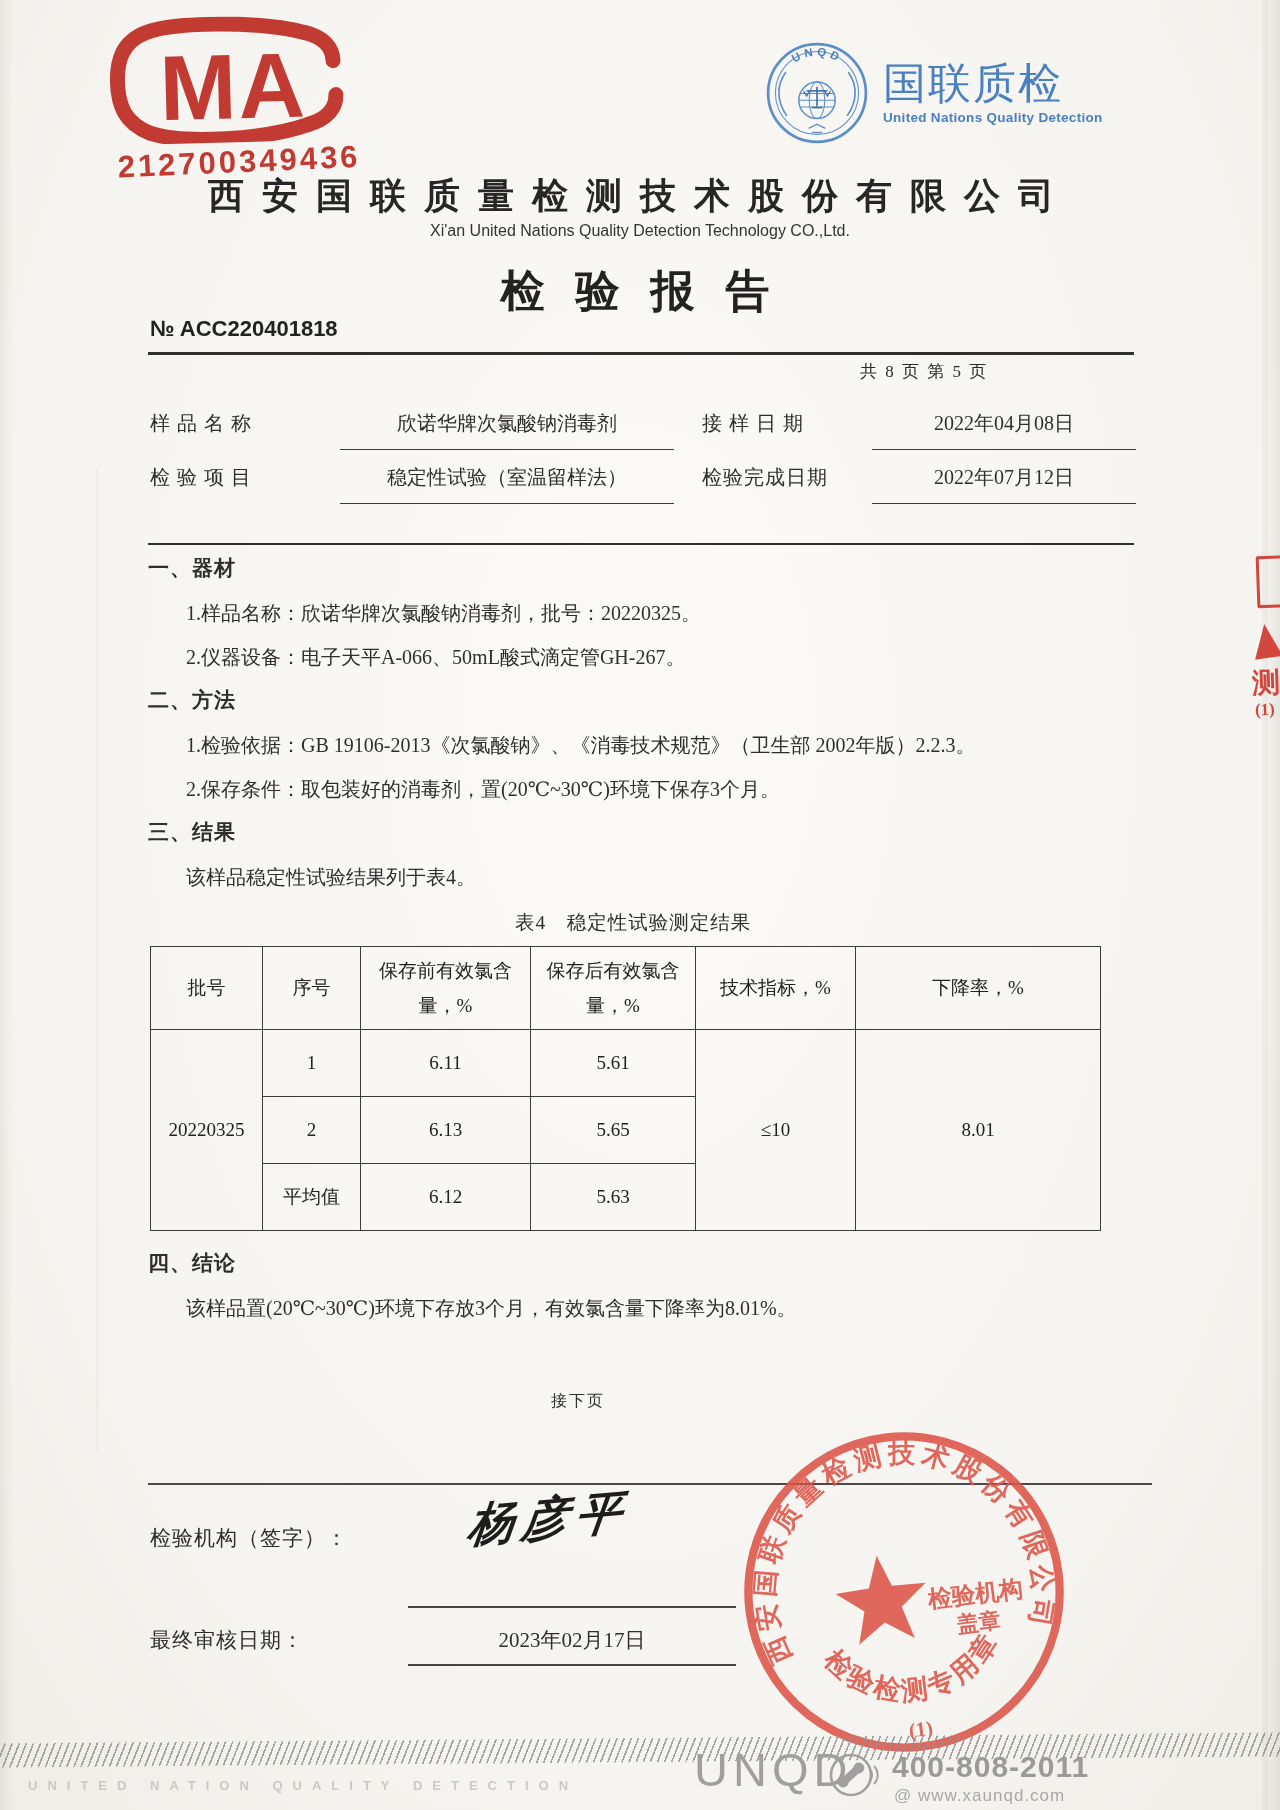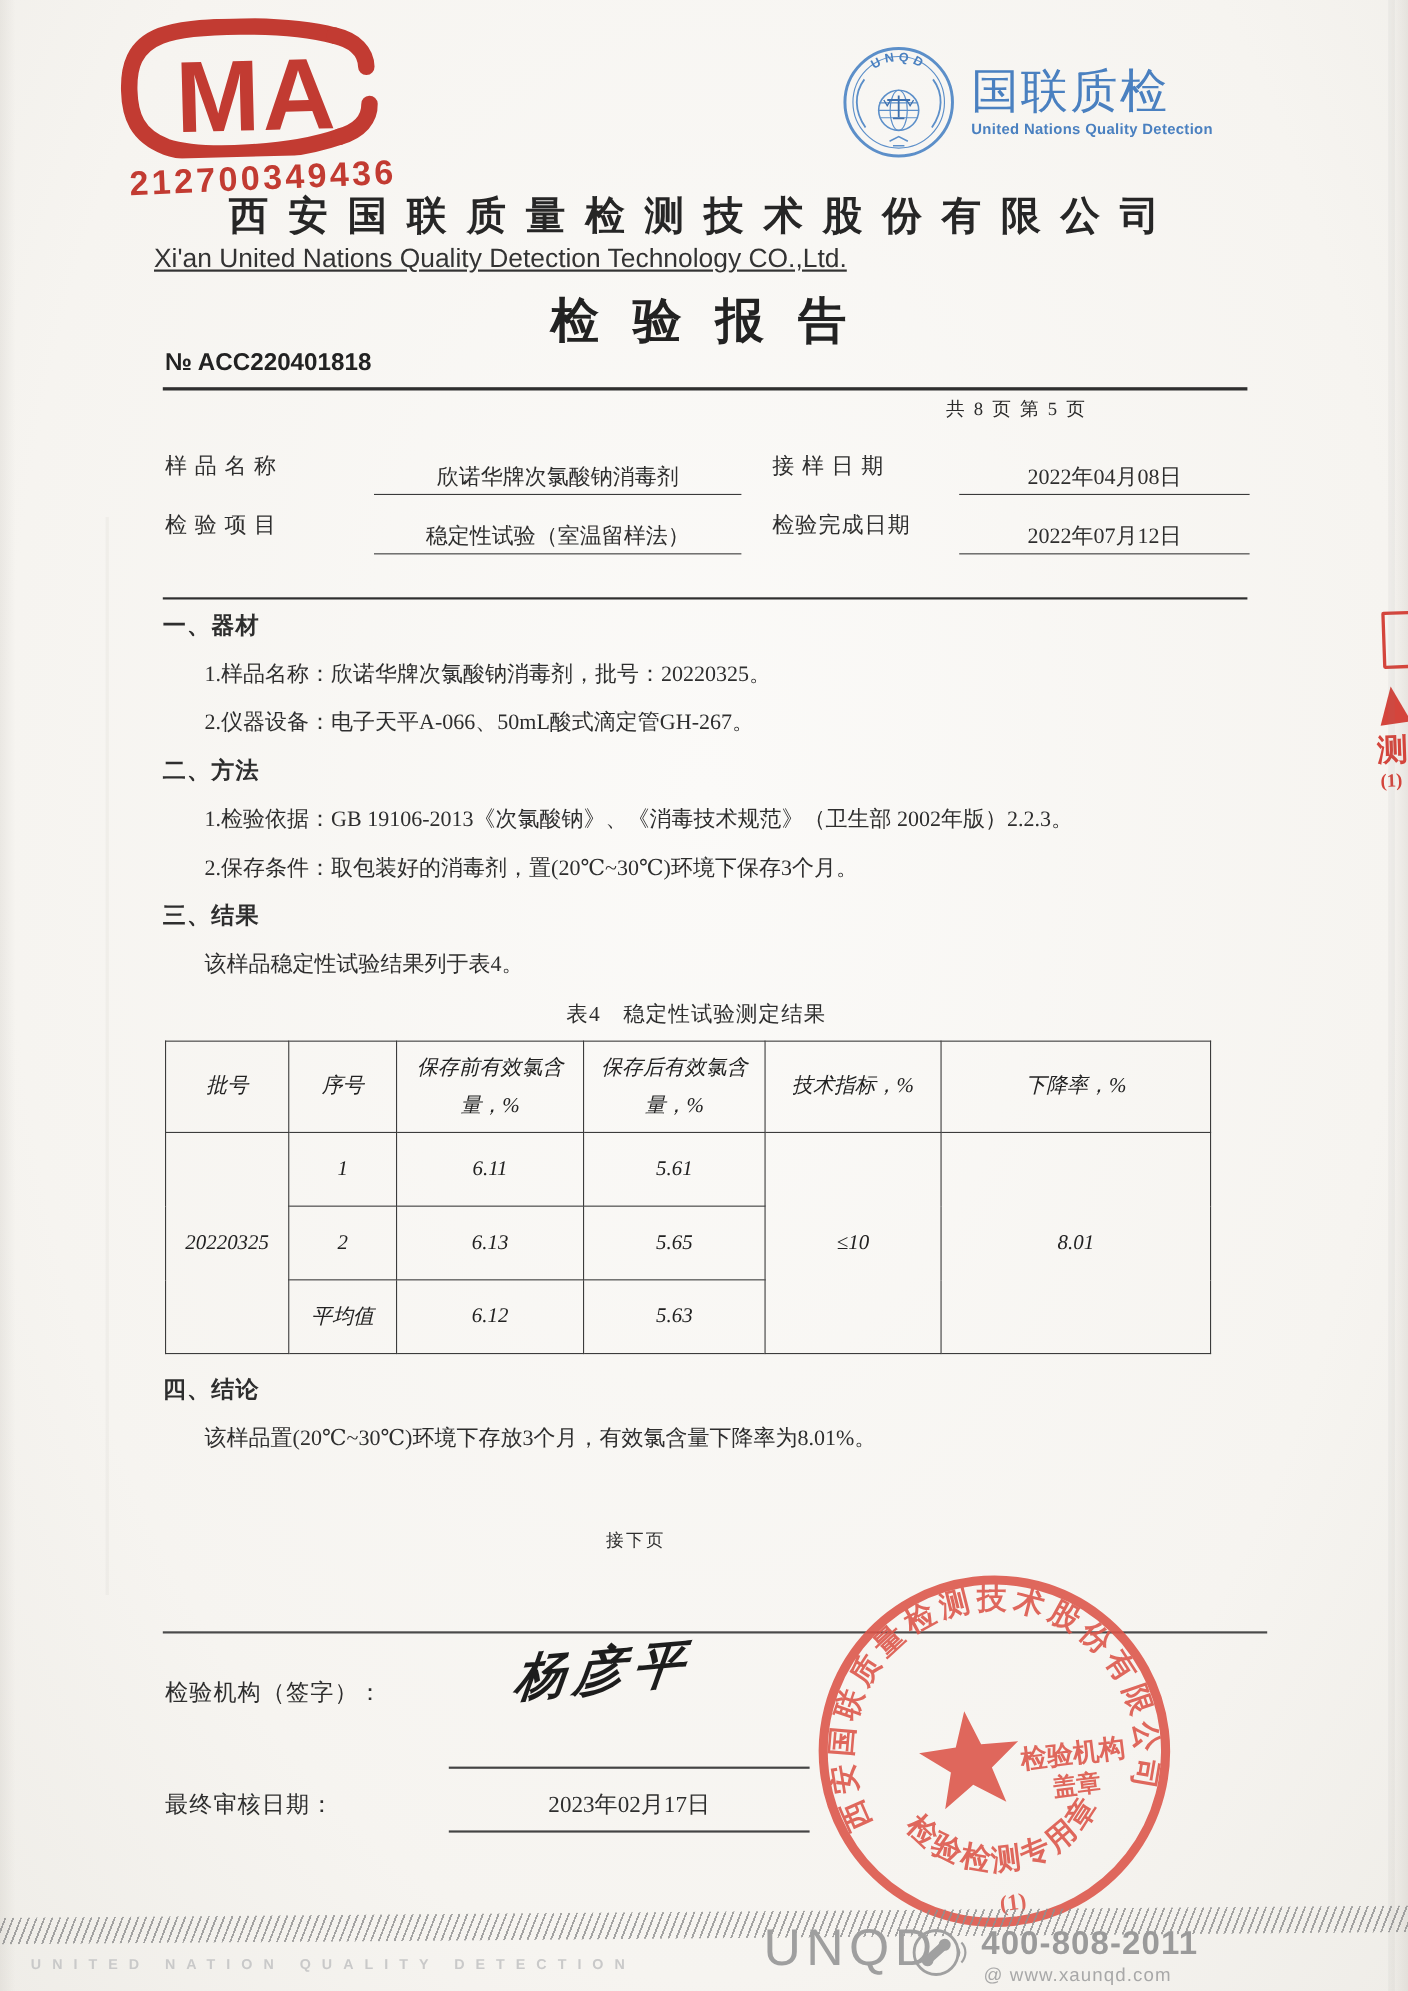--- a/index.html
+++ b/index.html
@@ -25,42 +25,42 @@
     transform:rotate(-1deg);
   }
 
   
   .logo{left:765px;top:38px;width:420px;height:110px;display:flex;align-items:center;gap:14px;}
   .brand-cn{font-family:"Liberation Sans","DejaVu Sans",sans-serif;font-size:43px;font-weight:400;color:#4a80c0;letter-spacing:2px;line-height:1.05;}
   .brand-en{font-family:"Liberation Sans","DejaVu Sans",sans-serif;font-size:13.5px;font-weight:700;color:#4a80c0;margin-top:3px;letter-spacing:.3px;}
 
   
   .company-cn{left:140px;top:172px;width:1000px;text-align:center;font-size:36px;font-weight:700;letter-spacing:18px;color:#262626;}
-  .company-en{left:140px;top:222px;width:1000px;text-align:left;font-family:"Liberation Sans","DejaVu Sans",sans-serif;font-size:24px;color:#333;text-decoration:underline;}
+  .company-en{left:140px;top:222px;width:1000px;text-align:center;font-family:"Liberation Sans","DejaVu Sans",sans-serif;font-size:16px;color:#333;}
   .doc-title{left:140px;top:262px;width:1000px;text-align:center;font-size:44px;font-weight:700;letter-spacing:10px;color:#222;}
   .report-no{left:150px;top:316px;font-family:"Liberation Sans","DejaVu Sans",sans-serif;font-size:22px;font-weight:700;color:#222;}
   .page-info{left:860px;top:324px;width:290px;font-size:17px;letter-spacing:2px;color:#2b2b2b;margin-top:36px;}
 
   .rule{background:#2f2f2f;}
   .rule.thick{left:148px;top:352px;width:986px;height:2.5px;}
   .rule.thin{left:148px;top:543px;width:986px;height:1.5px;}
   .rule.sig{left:148px;top:1483px;width:1004px;height:1.5px;background:#4a4a4a;}
 
   
   .info{left:150px;top:396px;width:984px;display:grid;grid-template-columns:186px 334px 190px 264px;grid-auto-rows:54px;column-gap:4px;}
   .info .lab{display:flex;align-items:center;font-size:20px;letter-spacing:1px;}
-  .info .val{display:flex;align-items:flex-end;justify-content:center;font-size:20px;border-bottom:1.5px solid #3a3a3a;padding-bottom:2px;}
+  .info .val{display:flex;align-items:flex-end;justify-content:center;font-size:20px;border-bottom:1.5px solid #3a3a3a;padding-bottom:12px;}
 
   
   .body{left:150px;top:548px;width:966px;}
   .body h3{margin:0 0 0 -2px;font-size:21px;font-weight:700;height:44px;line-height:40px;letter-spacing:1px;}
   .body p{margin:0;height:44px;line-height:42px;font-size:20px;padding-left:36px;}
   .tbl-caption{height:44px;line-height:46px;text-align:center;font-size:19.5px;letter-spacing:1px;}
 
-  table.results{border-collapse:collapse;table-layout:fixed;width:950px;margin-top:2px;font-style:italic;}
+  table.results{border-collapse:collapse;table-layout:fixed;width:950px;margin-top:2px;}
   table.results td{border:1.5px solid #3c3c3c;text-align:center;font-size:19px;color:#222;padding:2px 4px;}
   table.results tr.head td{height:74px;line-height:1.85;padding:4px 14px;}
   table.results tr.data td{height:62px;}
 
   .continued{height:44px;line-height:44px;text-align:center;font-size:16px;letter-spacing:2px;padding-right:110px;}
 
   
   .sig-label{left:150px;top:1524px;font-size:21px;letter-spacing:1px;}
   .sig-name{
     left:468px;top:1488px;font-size:46px;font-weight:700;font-style:italic;

